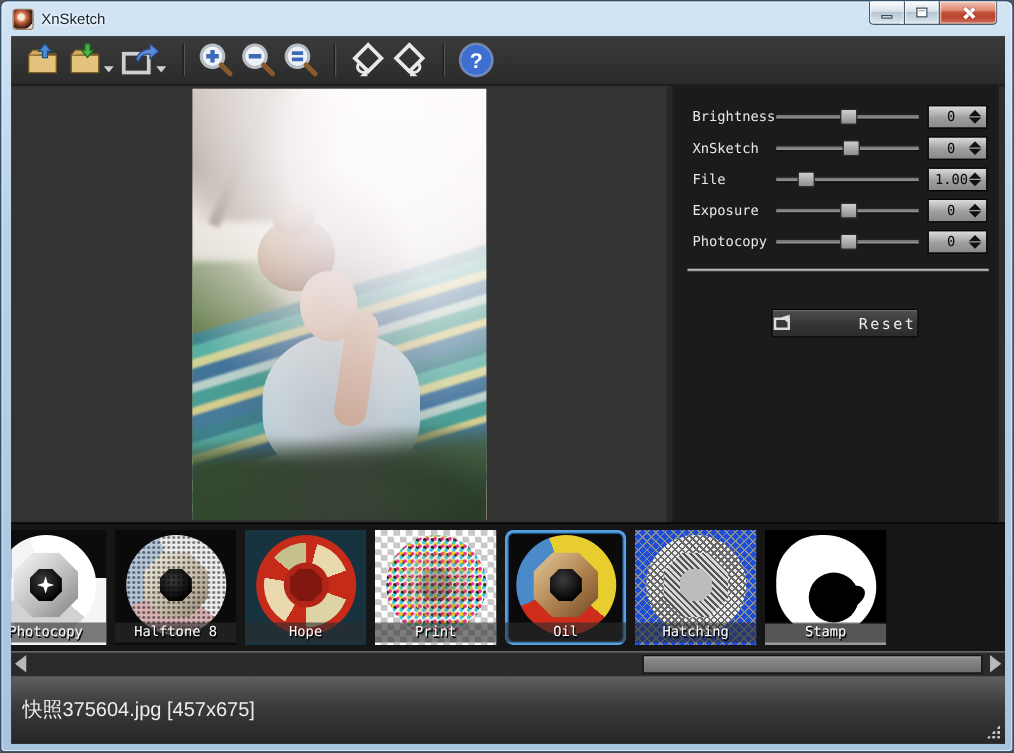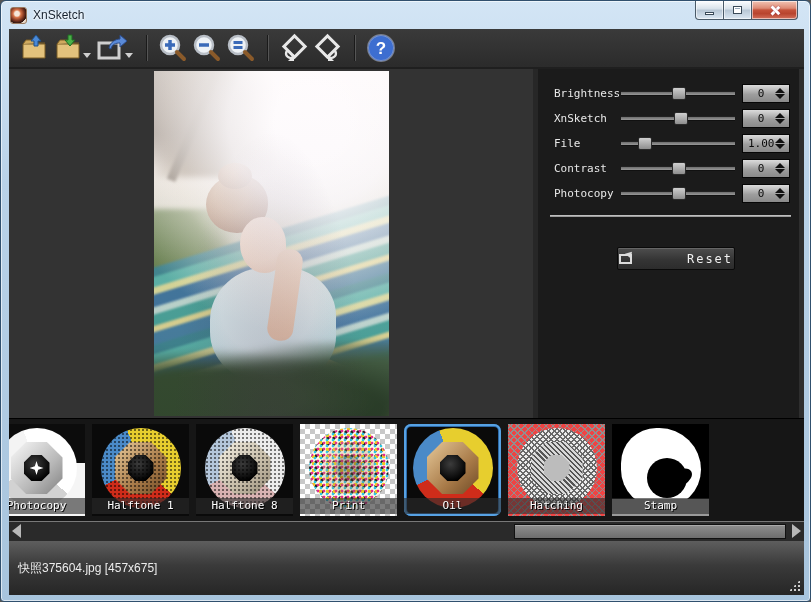--- a/index.html
+++ b/index.html
@@ -138,21 +138,21 @@
   .fx-hope .eye-mid { background:#b22417; clip-path:none; border-radius:50%; left:22px; top:22px; width:36px; height:36px; }
   .fx-hope .eye-core { background:#801810; }
   .fx-print { background:conic-gradient(#c8c8c8 25%,#fff 0 50%,#c8c8c8 0 75%,#fff 0); background-size:10px 10px; }
   .fx-print .eye-ring { background-color:#fdf6e8; background-image:
       radial-gradient(circle,#e82890 1.1px,transparent 1.7px),
       radial-gradient(circle,#28c8e8 1.1px,transparent 1.7px),
       radial-gradient(circle,#f0cc20 1.5px,transparent 2.1px),
       radial-gradient(circle,#222 1.3px,transparent 1.9px);
       background-size:6px 6px,6px 6px,7px 7px,6px 6px; background-position:0 0,3px 3px,1px 4px,4px 1px; }
   .fx-print .eye-mid,.fx-print .eye-core { opacity:.25; }
-  .fx-hatching { background:#ef4444; }
+  .fx-hatching { background:#1d4ed8; }
   .fx-hatching:before { content:""; position:absolute; inset:0;
       background:repeating-linear-gradient(45deg,#909090 0 1px,transparent 1px 5px),
                  repeating-linear-gradient(-45deg,#909090 0 1px,transparent 1px 5px); }
   .fx-hatching .eye-ring { background:#ececec;
       background-image:repeating-linear-gradient(45deg,#686868 0 1.4px,transparent 1.4px 4px),
                        repeating-linear-gradient(-45deg,#686868 0 1.4px,transparent 1.4px 4px); }
   .fx-hatching .eye-mid { background:#d8d8d8;
       background-image:repeating-linear-gradient(45deg,#555 0 1.6px,transparent 1.6px 3.6px); }
   .fx-hatching .eye-core { background:#bcbcbc; }
   .fx-stamp { background:#000; }
@@ -169,21 +169,21 @@
   .hscroll { position:relative; height:20px; background:#2a2a2a; border-top:1px solid #787878; }
   .sc-arrow { position:absolute; top:2px; width:0; height:0; border-top:7px solid transparent; border-bottom:7px solid transparent; }
   .sc-left { left:3px; border-right:9px solid #b8b8b8; }
   .sc-right { right:3px; border-left:9px solid #b8b8b8; }
   .sc-thumb { position:absolute; left:505px; top:2px; width:272px; height:15px; border:1px solid #111;
       background:linear-gradient(180deg,#8e8e8e,#6e6e6e); box-shadow:inset 0 1px 0 #aaa; }
 
   
   .statusbar { position:relative; flex:1; background:linear-gradient(180deg,#5e5e5e 0%,#3a3a3a 45%,#262626 100%);
       display:flex; align-items:center; padding-left:9px; }
-  .status-text { color:#ececec; font-size:12px; }
+  .status-text { color:#ececec; font-size:16px; }
   .grip { position:absolute; right:4px; bottom:4px; width:11px; height:11px;
       background-image:radial-gradient(circle,#cfcfcf 1.1px,transparent 1.3px); background-size:4px 4px;
       clip-path:polygon(100% 0,100% 100%,0 100%); }
 
   
   .tb-btn svg { display:block; }
 </style>
 </head>
 <body>
 
@@ -331,21 +331,21 @@
             </div>
           <div class="spinbox">
             <span class="spin-value">1.00</span>
             <span class="spin-arrows">
                 <span class="arr-up"></span>
                 <span class="arr-dn"></span>
               </span>
           </div>
         </div>
         <div class="slider-row">
-          <span class="slider-label">Contrast</span>
+          <span class="slider-label">Exposure</span>
           <div class="slider-track">
               <div class="slider-handle" style="left: 51%;"></div>
             </div>
           <div class="spinbox">
             <span class="spin-value">0</span>
             <span class="spin-arrows">
                 <span class="arr-up"></span>
                 <span class="arr-dn"></span>
               </span>
           </div>
@@ -375,35 +375,36 @@
       <div class="strip-inner">
         <div class="thumb fx-photocopy">
           <div class="eye">
               <div class="eye-ring"></div>
               <div class="eye-mid"></div>
               <div class="eye-core"></div>
               <div class="star"></div>
             </div>
           <div class="thumb-label">Photocopy</div>
         </div>
-        <div class="thumb">
-          <div class="eye dots">
-              <div class="eye-ring"></div>
-              <div class="eye-mid"></div>
-              <div class="eye-core"></div>
-            </div>
-          <div class="thumb-label">Halftone 1</div>
-        </div>
         <div class="thumb fx-halftone2">
           <div class="eye dots">
               <div class="eye-ring"></div>
               <div class="eye-mid"></div>
               <div class="eye-core"></div>
             </div>
           <div class="thumb-label">Halftone 8</div>
+        </div>
+        <div class="thumb fx-hope">
+          <div class="eye">
+              <div class="eye-ring"></div>
+              <div class="swirl"></div>
+              <div class="eye-mid"></div>
+              <div class="eye-core"></div>
+            </div>
+          <div class="thumb-label">Hope</div>
         </div>
         <div class="thumb fx-print">
           <div class="eye">
               <div class="eye-ring"></div>
               <div class="eye-mid"></div>
               <div class="eye-core"></div>
             </div>
           <div class="thumb-label">Print</div>
         </div>
         <div class="thumb selected">

